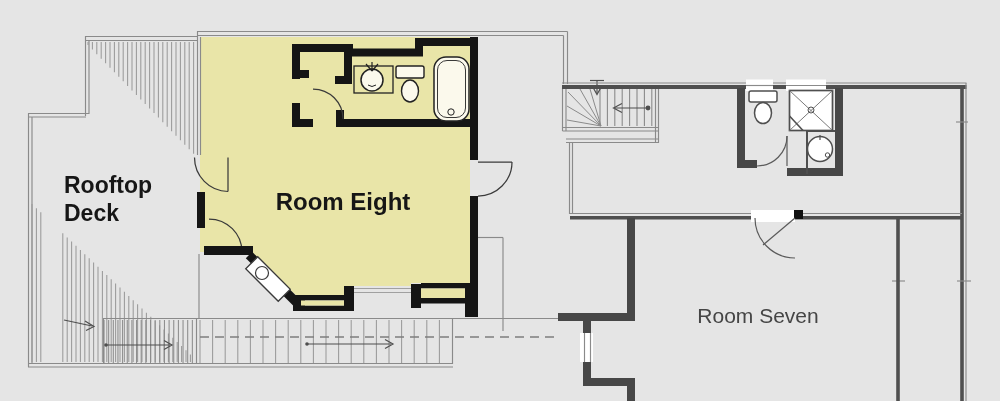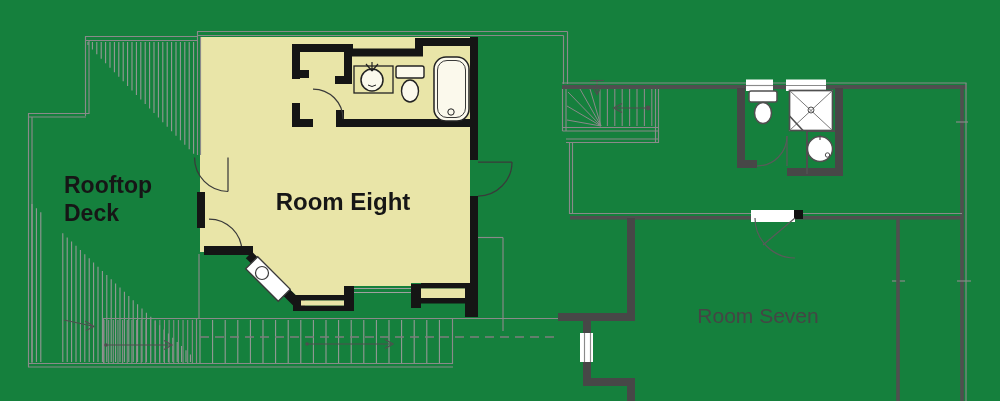--- a/index.html
+++ b/index.html
@@ -1,16 +1,16 @@
 <!DOCTYPE html>
 <html><head>
 <meta charset="utf-8">
 <style>
   html,body{margin:0;padding:0;background:#ffffff}
-  .stage{position:relative;width:1000px;height:401px;background:#15803d;overflow:hidden;
+  .stage{position:relative;width:1000px;height:401px;background:#e5e5e5;overflow:hidden;
          font-family:"Liberation Sans",sans-serif}
   svg{display:block}
   .thin{stroke:#8a8a8a;stroke-width:1.15;fill:none}
   .thinL{stroke:#a0a0a0;stroke-width:1.05;fill:none}
   .iw{fill:#151515}
   .gw{fill:#474747}
   .fx{stroke:#4f4f4f;stroke-width:1.5;fill:#ffffff}
   .fx8{stroke:#222222;stroke-width:1.4;fill:#fbf9ec}
   .arc{stroke:#3a3a3a;stroke-width:1.25;fill:none}
   .arcg{stroke:#5a5a5a;stroke-width:1.2;fill:none}

